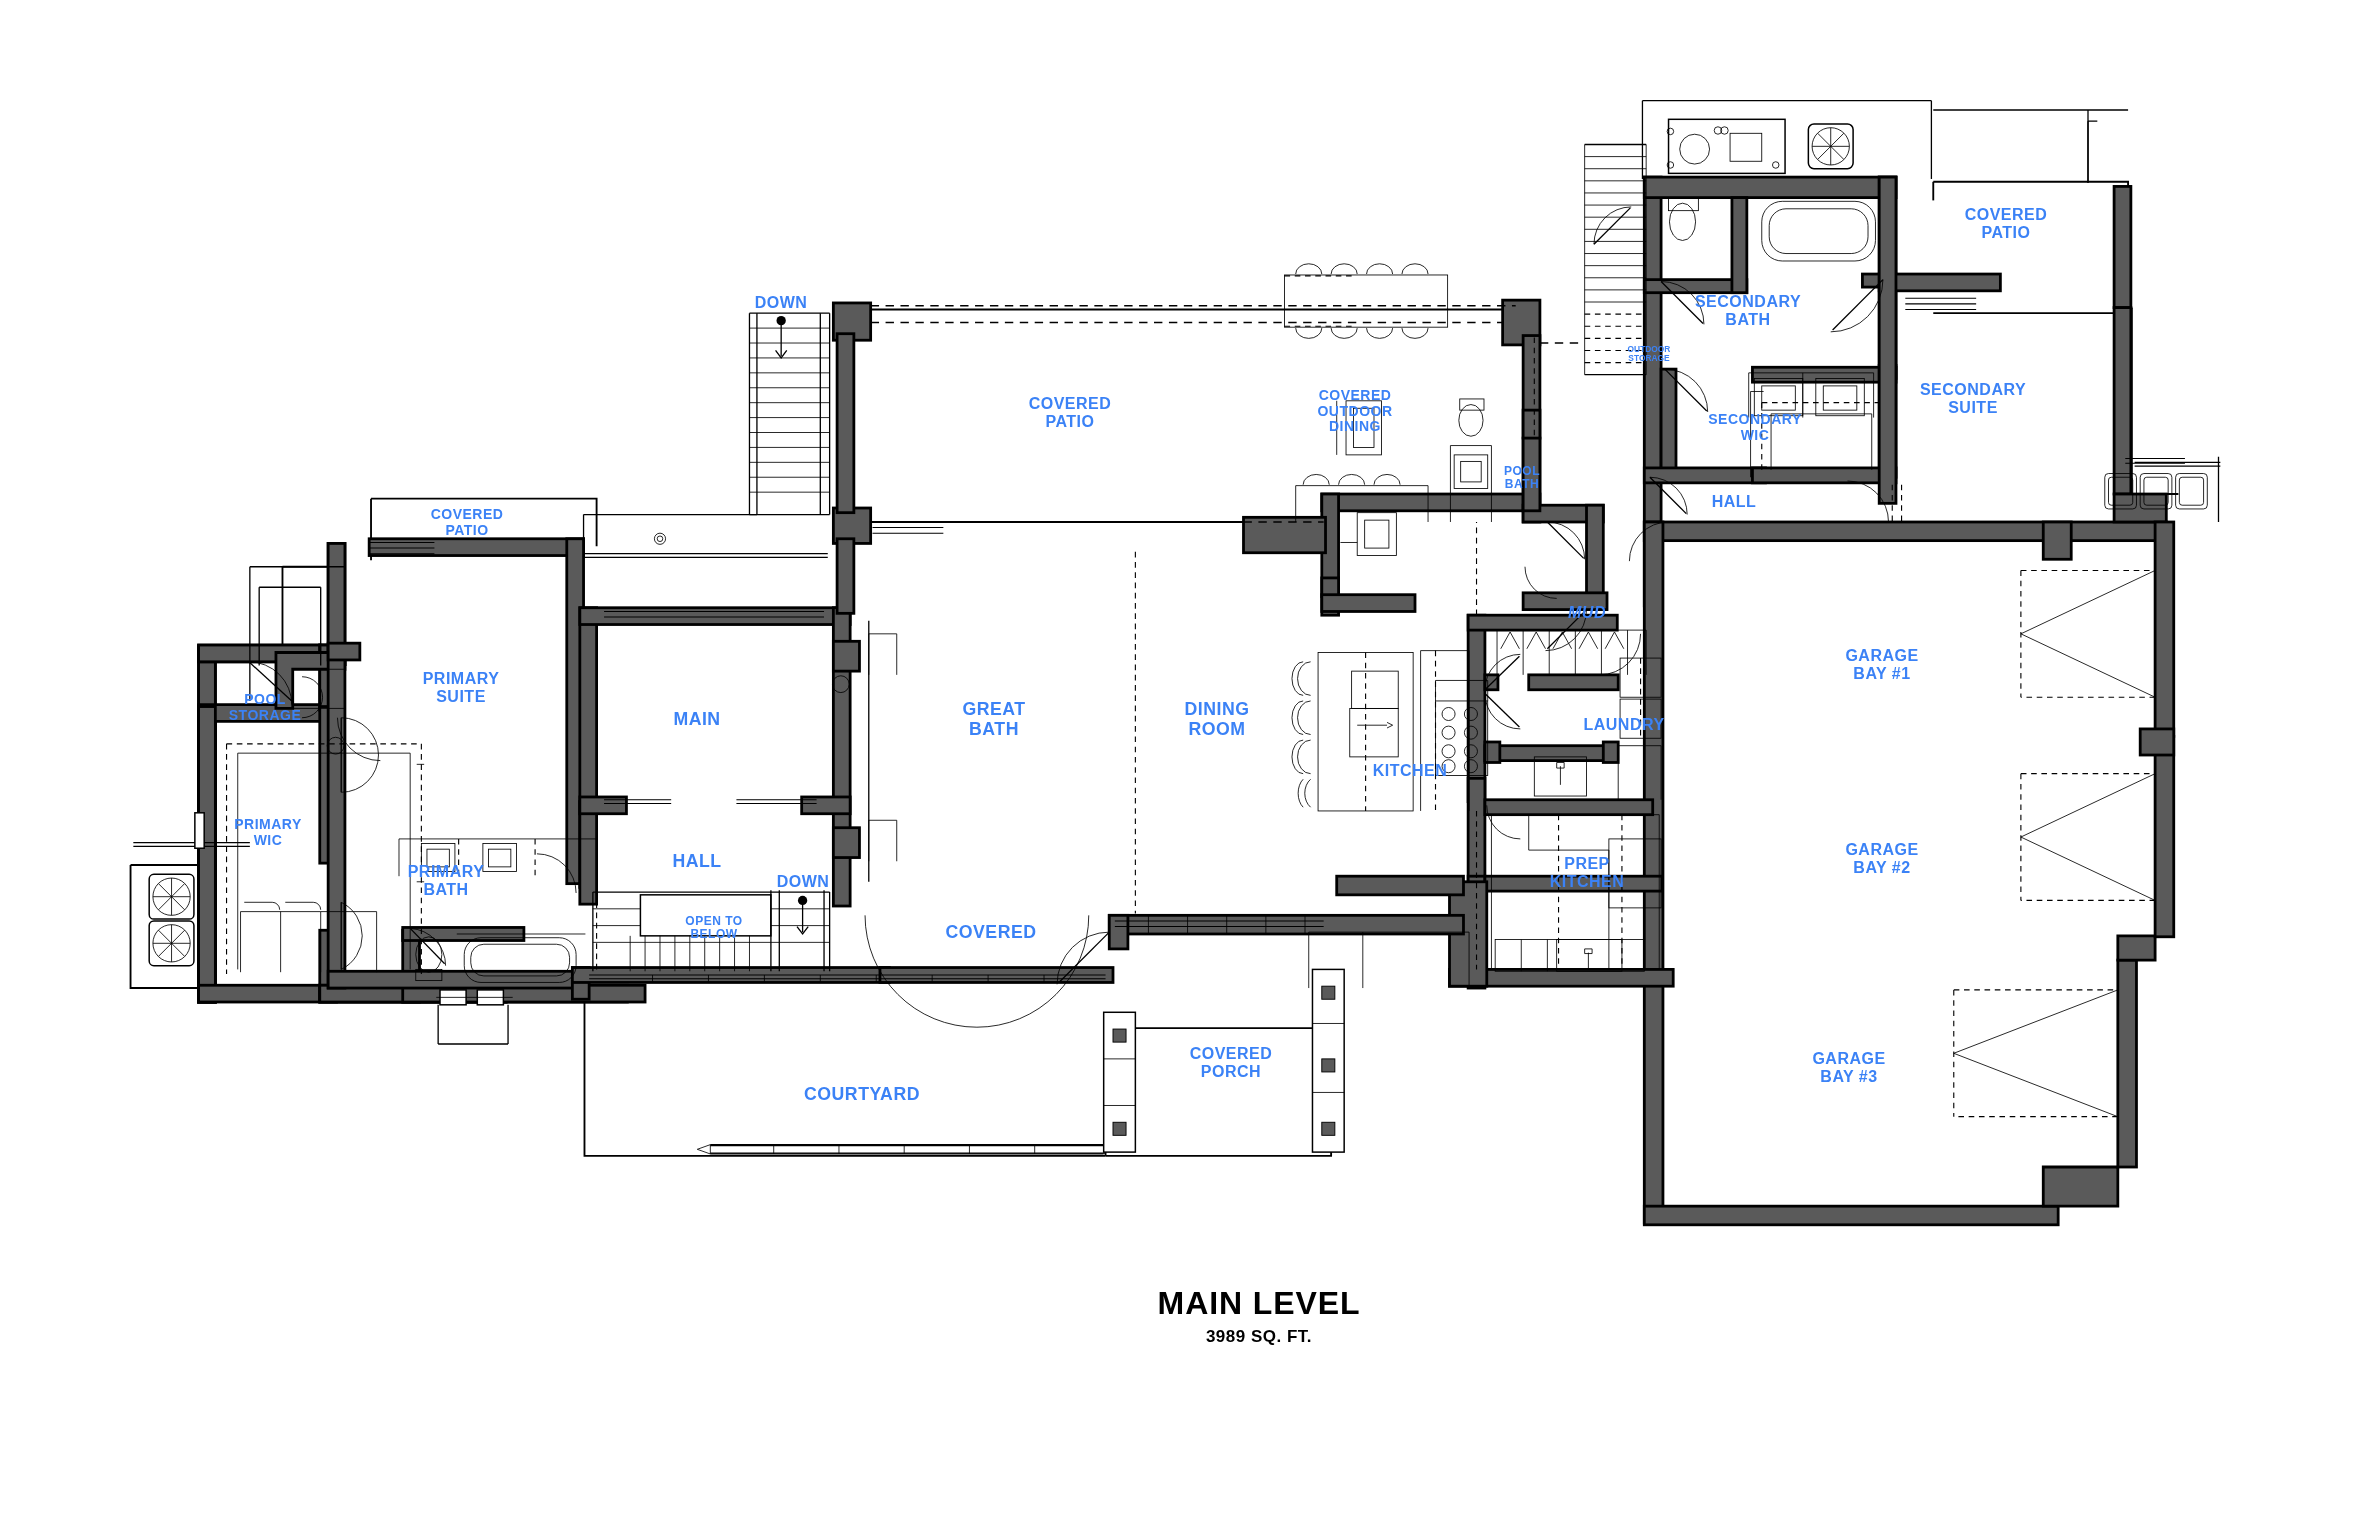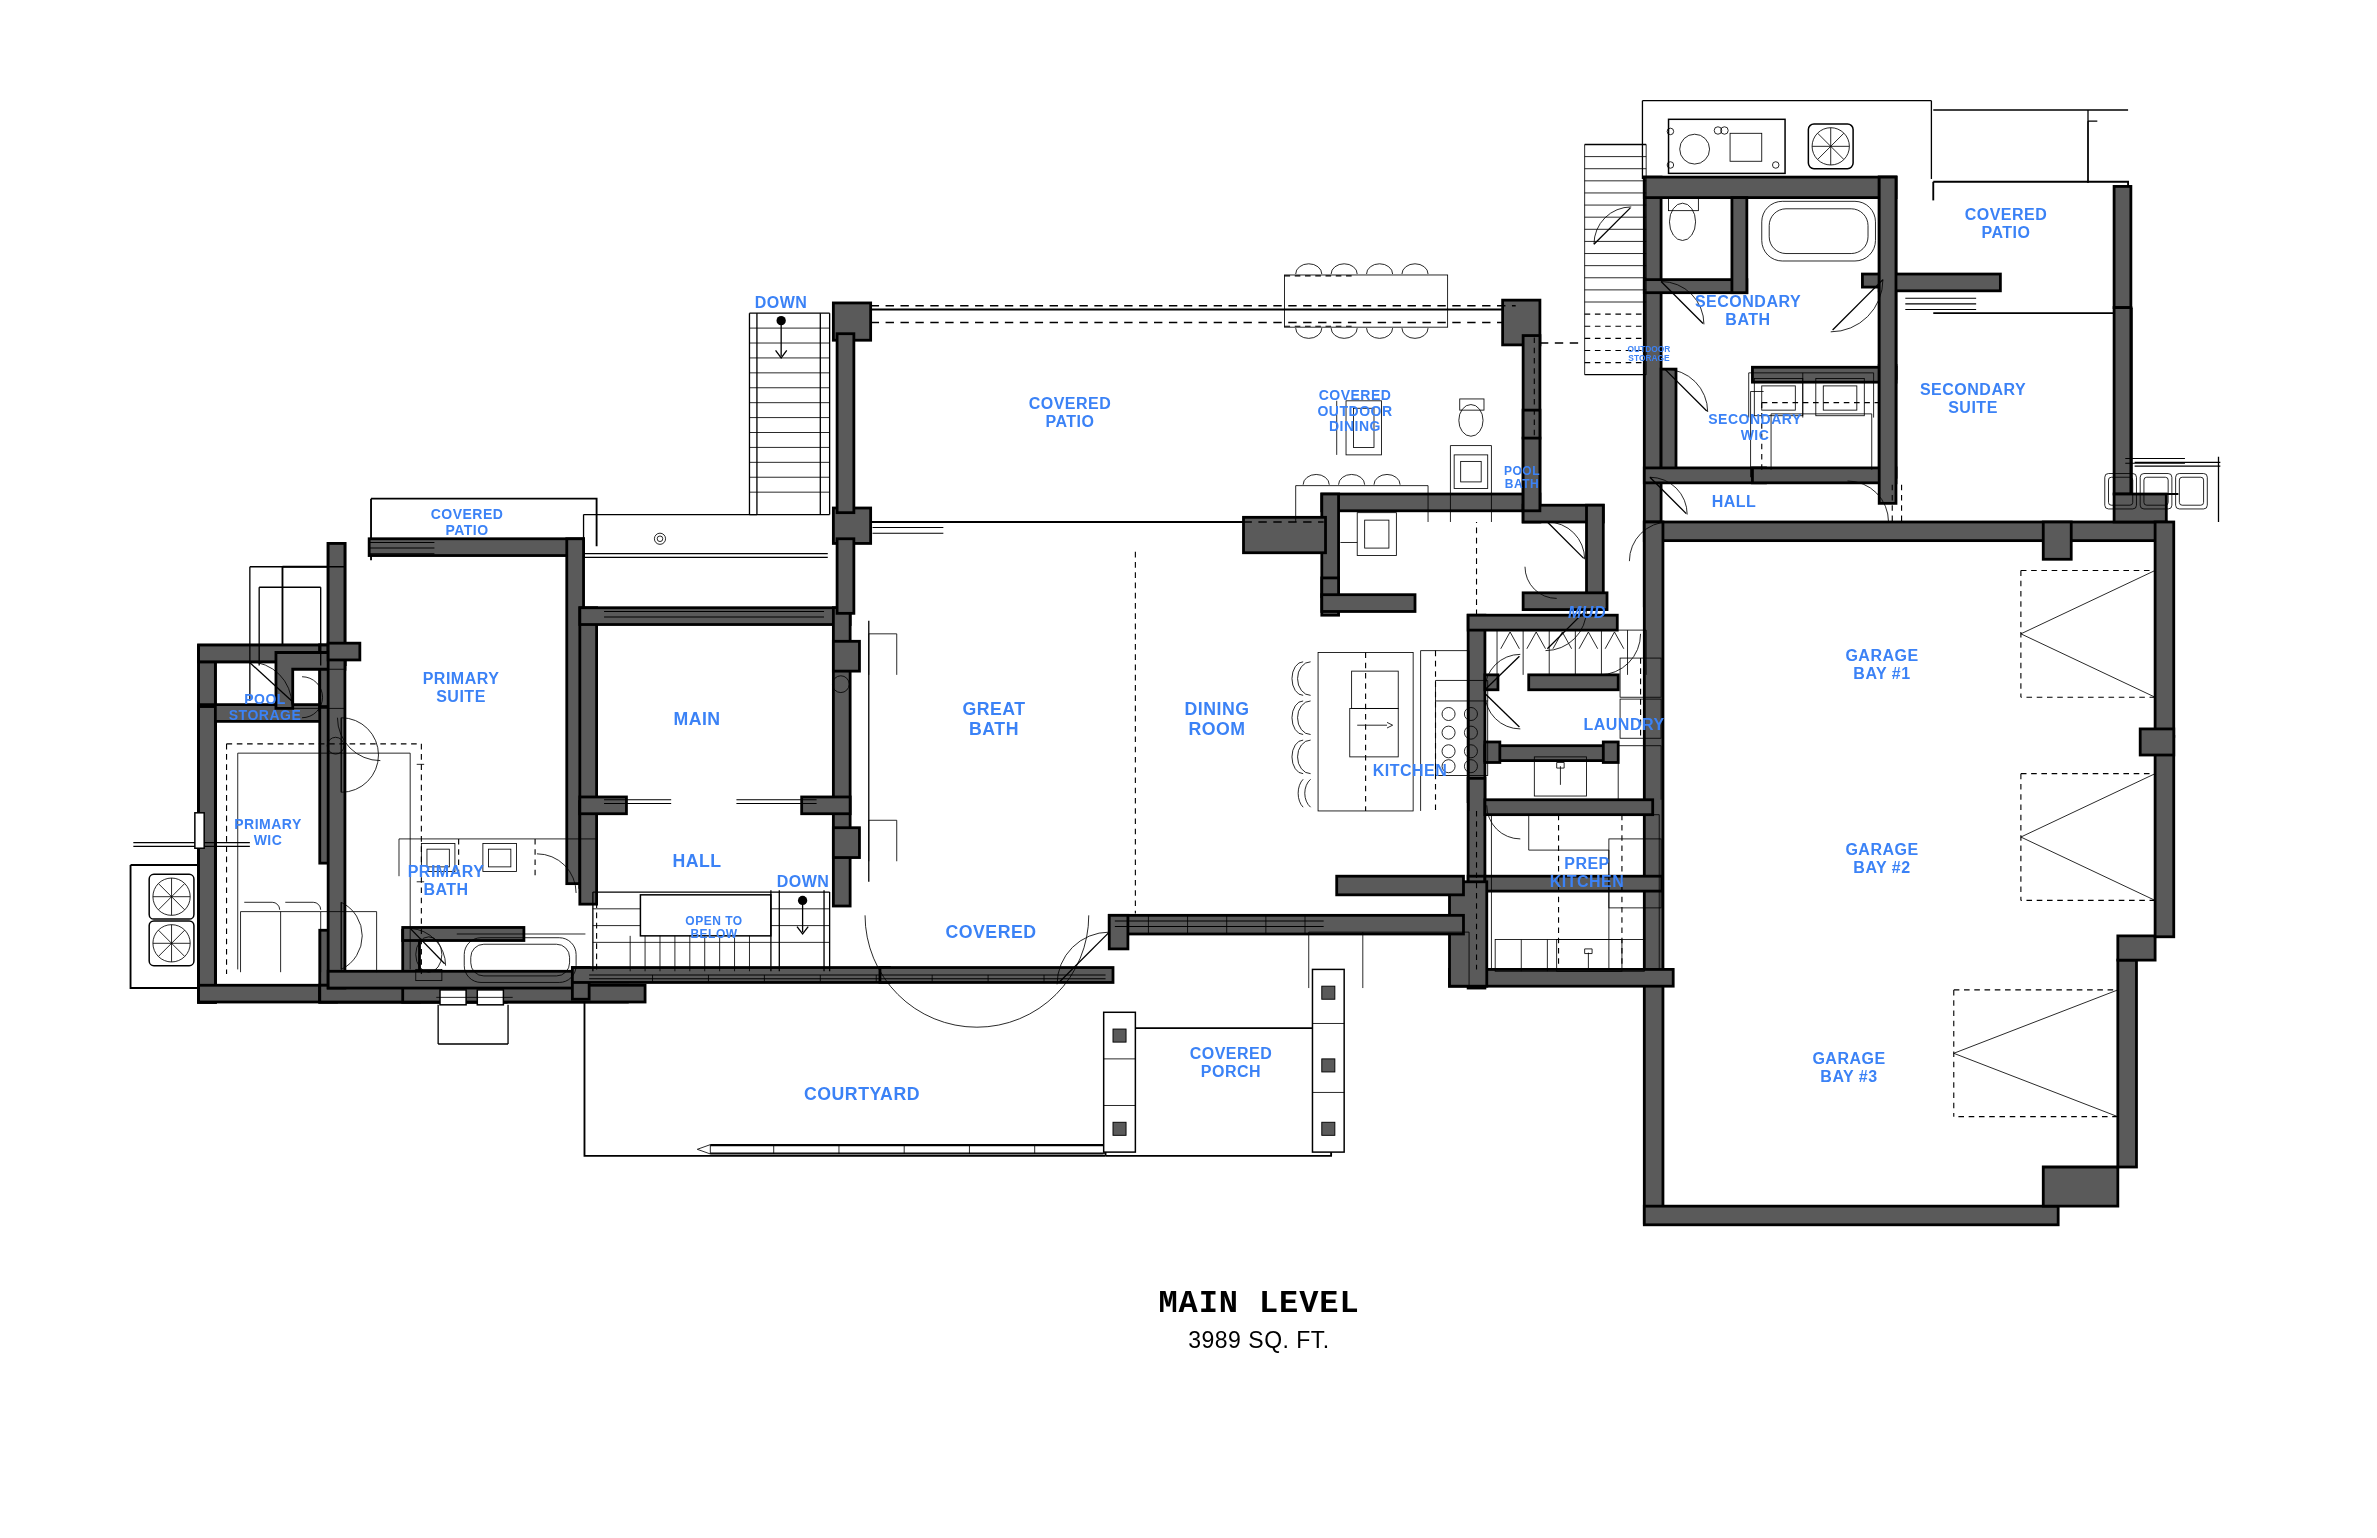--- a/index.html
+++ b/index.html
@@ -8,22 +8,22 @@
   #plan{position:absolute;left:0;top:0;width:2377px;height:1538px;}
   .lbl{position:absolute;color:#3b82f6;font-weight:bold;text-align:center;
        letter-spacing:0.5px;line-height:1.12;white-space:pre-line;
        transform:translate(-50%,-50%);font-family:"Liberation Sans", sans-serif;}
   .t19{font-size:17.7px;}
   .t17{font-size:16px;}
   .t15{font-size:14px;}
   .t13{font-size:12px;}
   .t9 {font-size:8.4px;letter-spacing:0px;}
   .title{position:absolute;text-align:center;transform:translateX(-50%);}
-  .title .t1{font-size:32px;font-weight:bold;letter-spacing:0.9px;font-family:Liberation Mono, monospace;}
-  .title .t2{font-size:23px;font-weight:normal;letter-spacing:0.5px;margin-top:4.7px;}
+  .title .t1{font-size:32px;font-weight:bold;letter-spacing:0.9px;}
+  .title .t2{font-size:17px;font-weight:bold;letter-spacing:0.5px;margin-top:4.7px;}
 </style>
 </head>
 <body>
 
 <svg id="plan" viewBox="0 0 2550 1650" xmlns="http://www.w3.org/2000/svg">
 
   <defs>
     <style>
       .w  { fill:#5a5a5a; stroke:#000; stroke-width:3; }
       .wt { fill:#5a5a5a; stroke:#000; stroke-width:2.4; }

